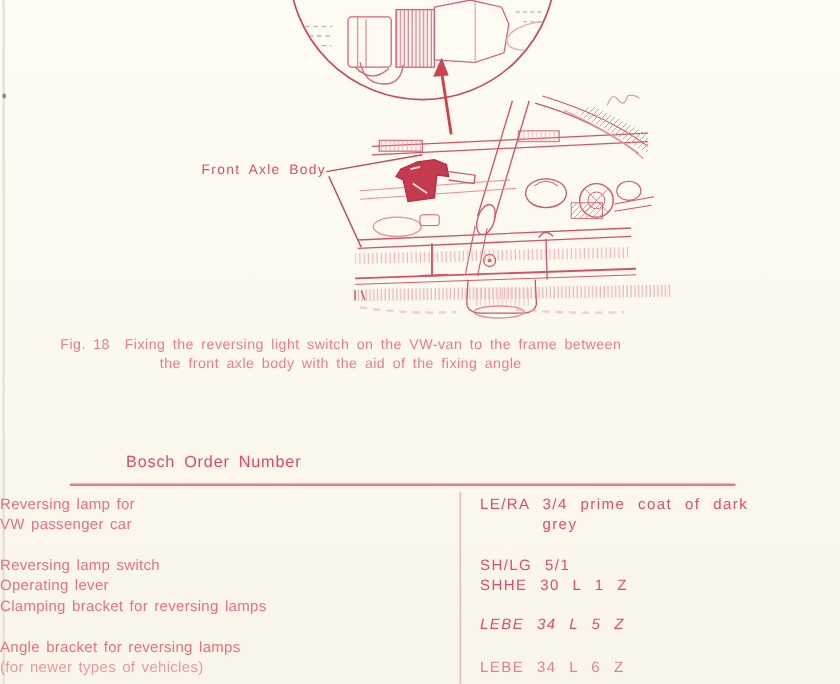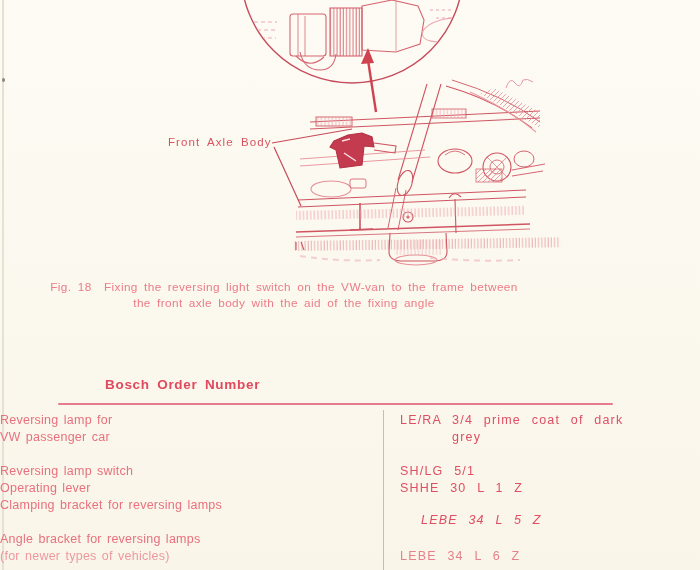--- a/index.html
+++ b/index.html
@@ -15,34 +15,34 @@
   .axle-label{
     position:absolute;left:168px;top:136px;
     font-size:11.5px;letter-spacing:1.1px;word-spacing:3px;color:#d9535f;
   }
   .caption{
     position:absolute;left:0;top:279px;width:568px;text-align:center;
     color:#ec7c87;font-size:11.8px;letter-spacing:.4px;word-spacing:2.5px;line-height:16px;
   }
   .heading{
     position:absolute;left:62px;top:377px;
-    color:#e04a5f;font-size:13.5px;font-weight:bold;letter-spacing:.7px;word-spacing:3px;padding-left:43px;
+    color:#e04a5f;font-size:13.5px;font-weight:normal;letter-spacing:.7px;word-spacing:3px;padding-left:43px;
   }
   .rule{position:absolute;left:58px;top:403px;width:555px;height:2px;background:#e2657a;border-radius:1px;opacity:.85;}
   .col-divider{position:absolute;left:383px;top:410px;width:1px;height:160px;background:#edaab2;}
   .order-table{position:absolute;left:0;top:412px;width:700px;}
   .row{display:flex;align-items:flex-start;}
   .cell-item{width:338px;box-sizing:border-box;color:#e8717d;}
   .cell-num{width:300px;padding-left:62px;box-sizing:border-box;color:#de4f63;letter-spacing:1.2px;word-spacing:6px;}
   .t-line{font-size:12.5px;line-height:17px;letter-spacing:.25px;word-spacing:1.5px;white-space:nowrap;}
   .cell-num .t-line{letter-spacing:1.2px;word-spacing:6px;}
   .indent{padding-left:52px;}
   .row-h2{height:51px;}
   .row-h1{height:17px;}
-  .row-clamp{height:34px;gap:21px;}
+  .row-clamp{height:34px;}
   .row-clamp .cell-num{padding-top:15px;font-style:italic;}
   .row-partial{opacity:.7;}
 </style>
 </head>
 <body>
 
 <div class="page-edge"></div>
 <div class="edge-speck"></div>
 
 <svg class="illus" width="700" height="332" viewBox="0 0 700 332" aria-hidden="true">

